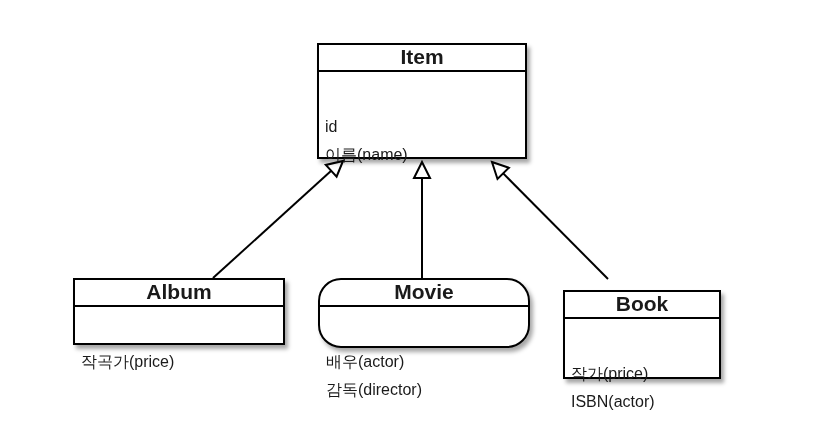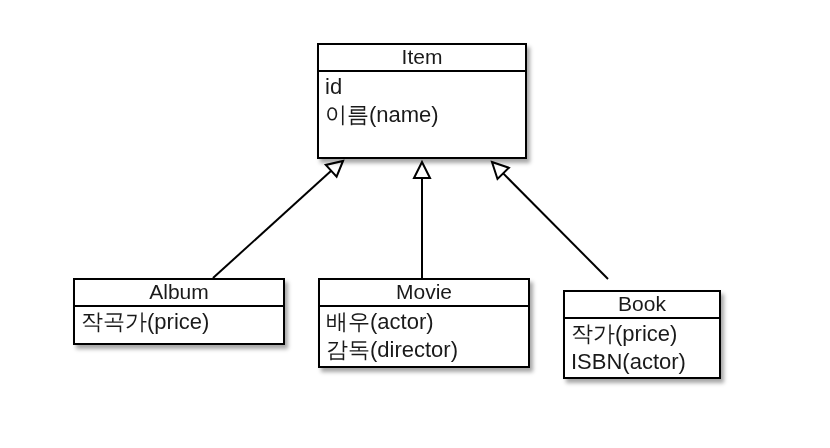--- a/index.html
+++ b/index.html
@@ -19,40 +19,41 @@
   .uml-class {
     position: absolute;
     box-sizing: border-box;
     background: #ffffff;
     border: 2.5px solid #000000;
     box-shadow: 3px 4px 4px rgba(0,0,0,0.35);
   }
   .uml-title {
     box-sizing: border-box;
     border-bottom: 2.5px solid #000000;
-    font-weight: normal;
+    font-weight: bold;
     font-size: 21px;
     text-align: center;
     height: 27px;
     line-height: 24px;
     overflow: hidden;
   }
   .uml-attrs {
     box-sizing: border-box;
     padding: 1px 24px 0 6px;
-    font-size: 22px;
+    font-size: 16px;
+    margin-top: 40px;
   }
   .uml-attr {
     line-height: 28px;
     white-space: nowrap;
   }
   
   .box-item  { left: 317px; top: 43px;  width: 210px; height: 116px; }
   .box-album { left: 73px;  top: 278px; width: 212px; height: 67px;  }
-  .box-movie { left: 318px; top: 278px; width: 212px; height: 90px;  }
+  .box-movie { left: 318px; top: 278px; width: 212px; height: 70px; border-radius: 23px;  }
   .box-book  { left: 563px; top: 290px; width: 158px; height: 89px;  }
   .arrows {
     position: absolute;
     left: 0; top: 0;
     width: 830px; height: 448px;
     pointer-events: none;
   }
   .arrows line    { stroke: #000000; stroke-width: 2; }
   .arrows polygon { fill: #ffffff; stroke: #000000; stroke-width: 2; }
 </style>

